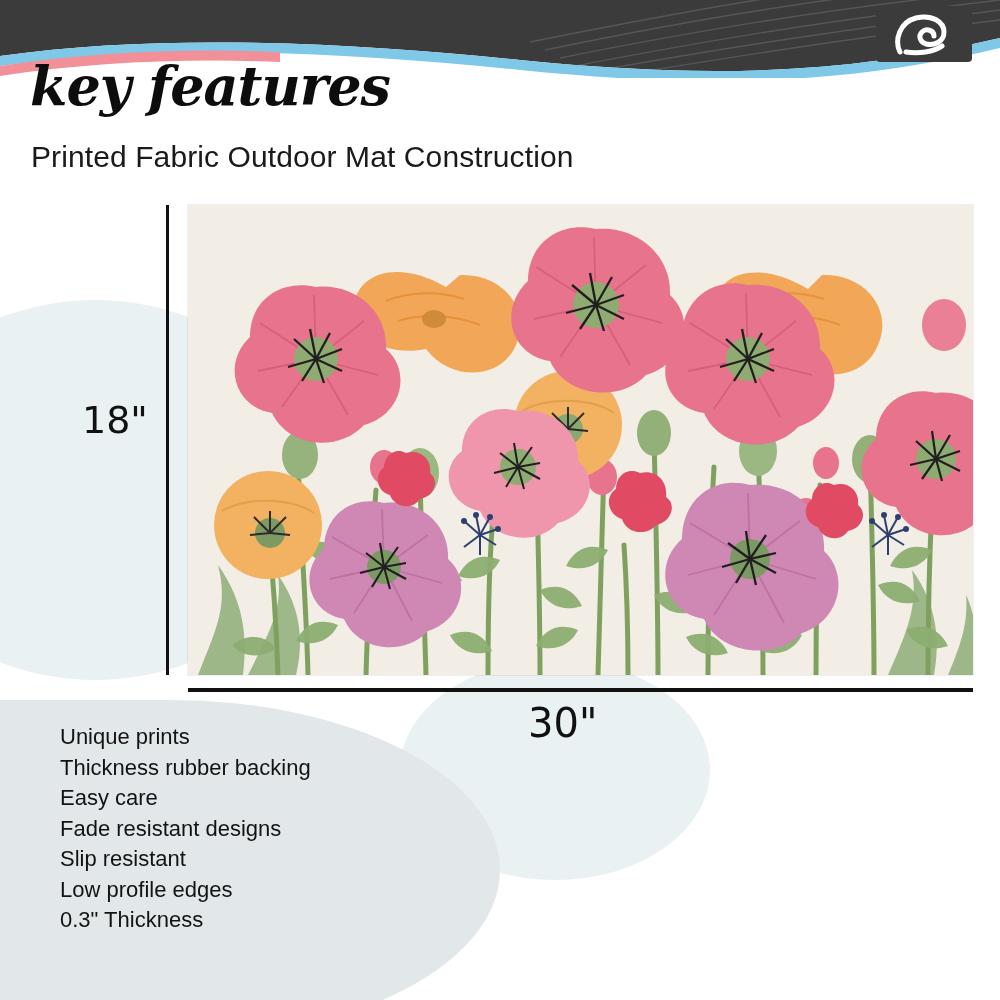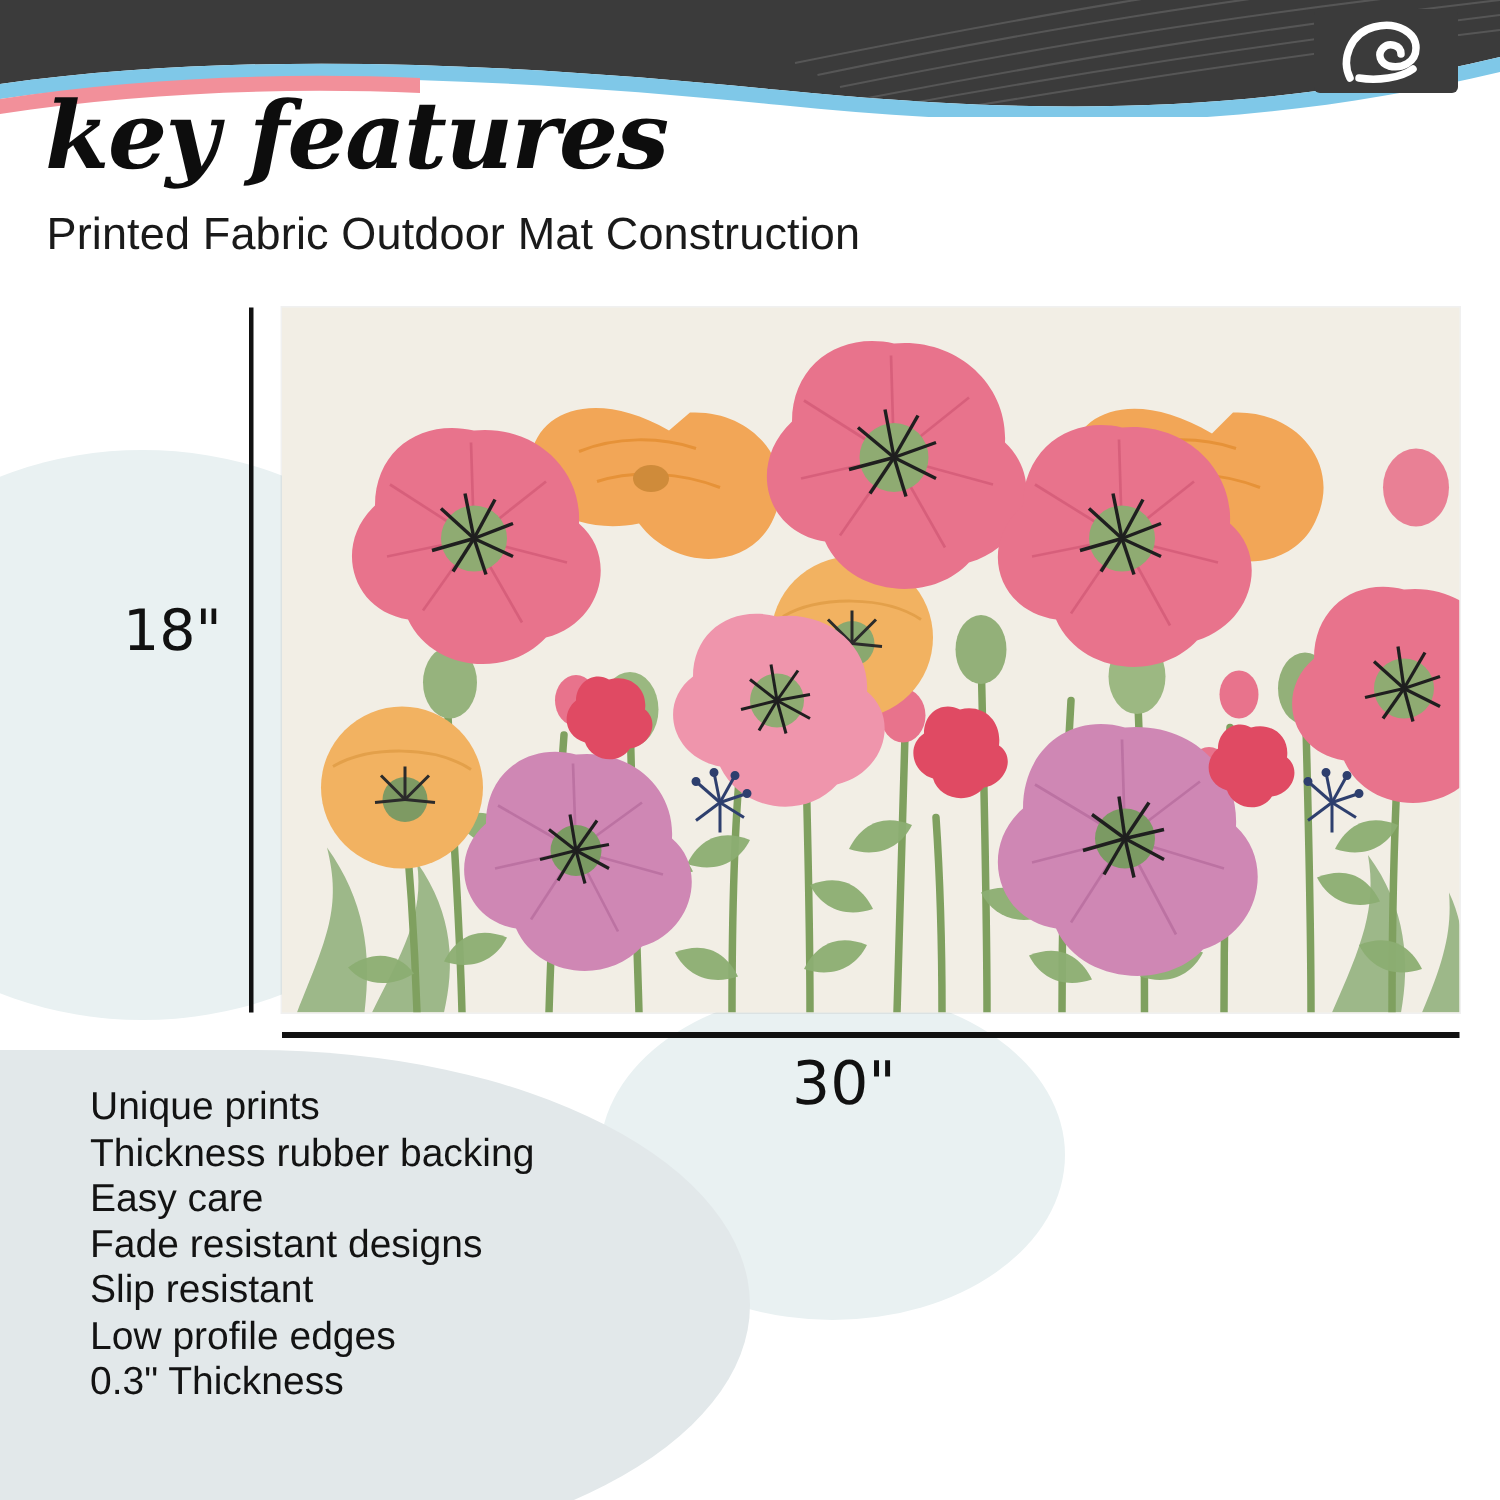--- a/index.html
+++ b/index.html
@@ -23,21 +23,21 @@
     height: 78px;
     overflow: hidden;
   }
   .top-banner svg { display: block; }
 
   
   .title {
     position: absolute;
     top: 54px;
     left: 30px;
-    font-size: 62px;
+    font-size: 54px;
     font-weight: 700;
     letter-spacing: -1px;
     color: #0d0d0d;
     font-family: "DejaVu Serif", serif;
     font-style: italic;
   }
   .subtitle {
     position: absolute;
     top: 140px;
     left: 31px;
@@ -132,21 +132,21 @@
 
   
   .features {
     position: absolute;
     left: 60px;
     top: 722px;
     z-index: 3;
   }
   .features li {
     list-style: none;
-    font-size: 26px;
+    font-size: 22px;
     line-height: 30.5px;
     color: #131313;
     white-space: nowrap;
   }
   .features ul { margin: 0; padding: 0; }
 </style>
 </head>
 <body>
 
 <div class="top-banner">

